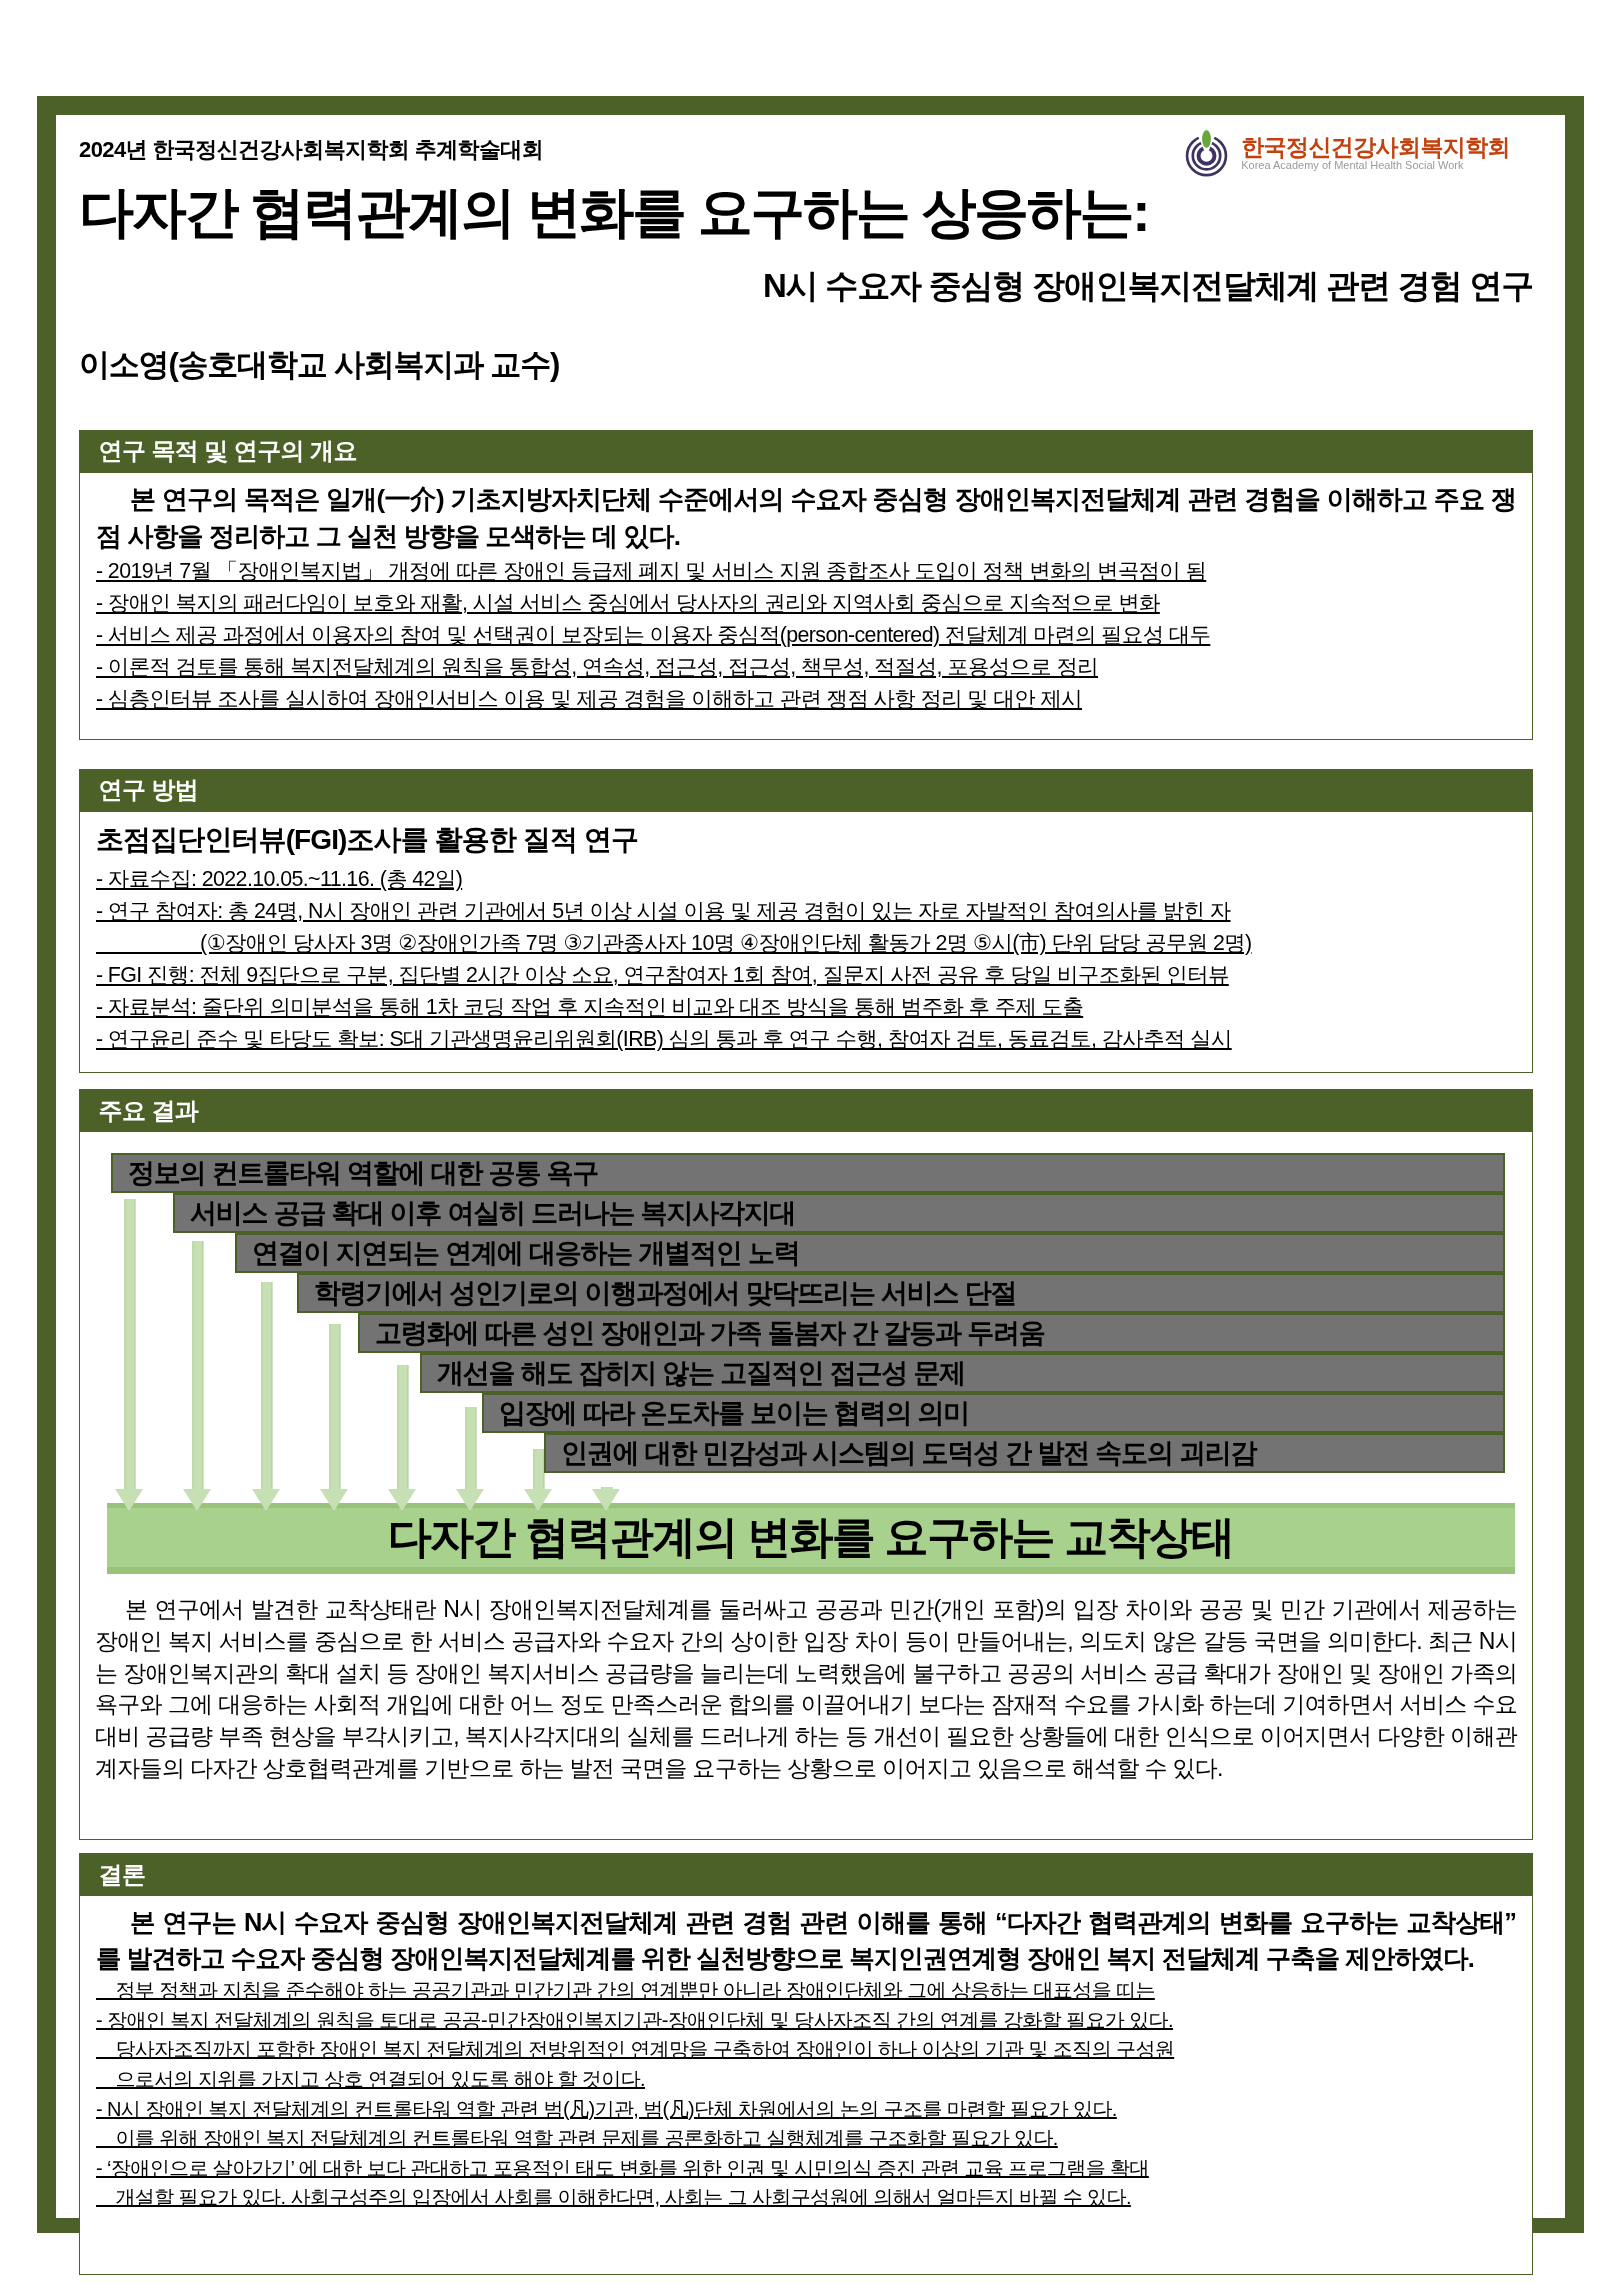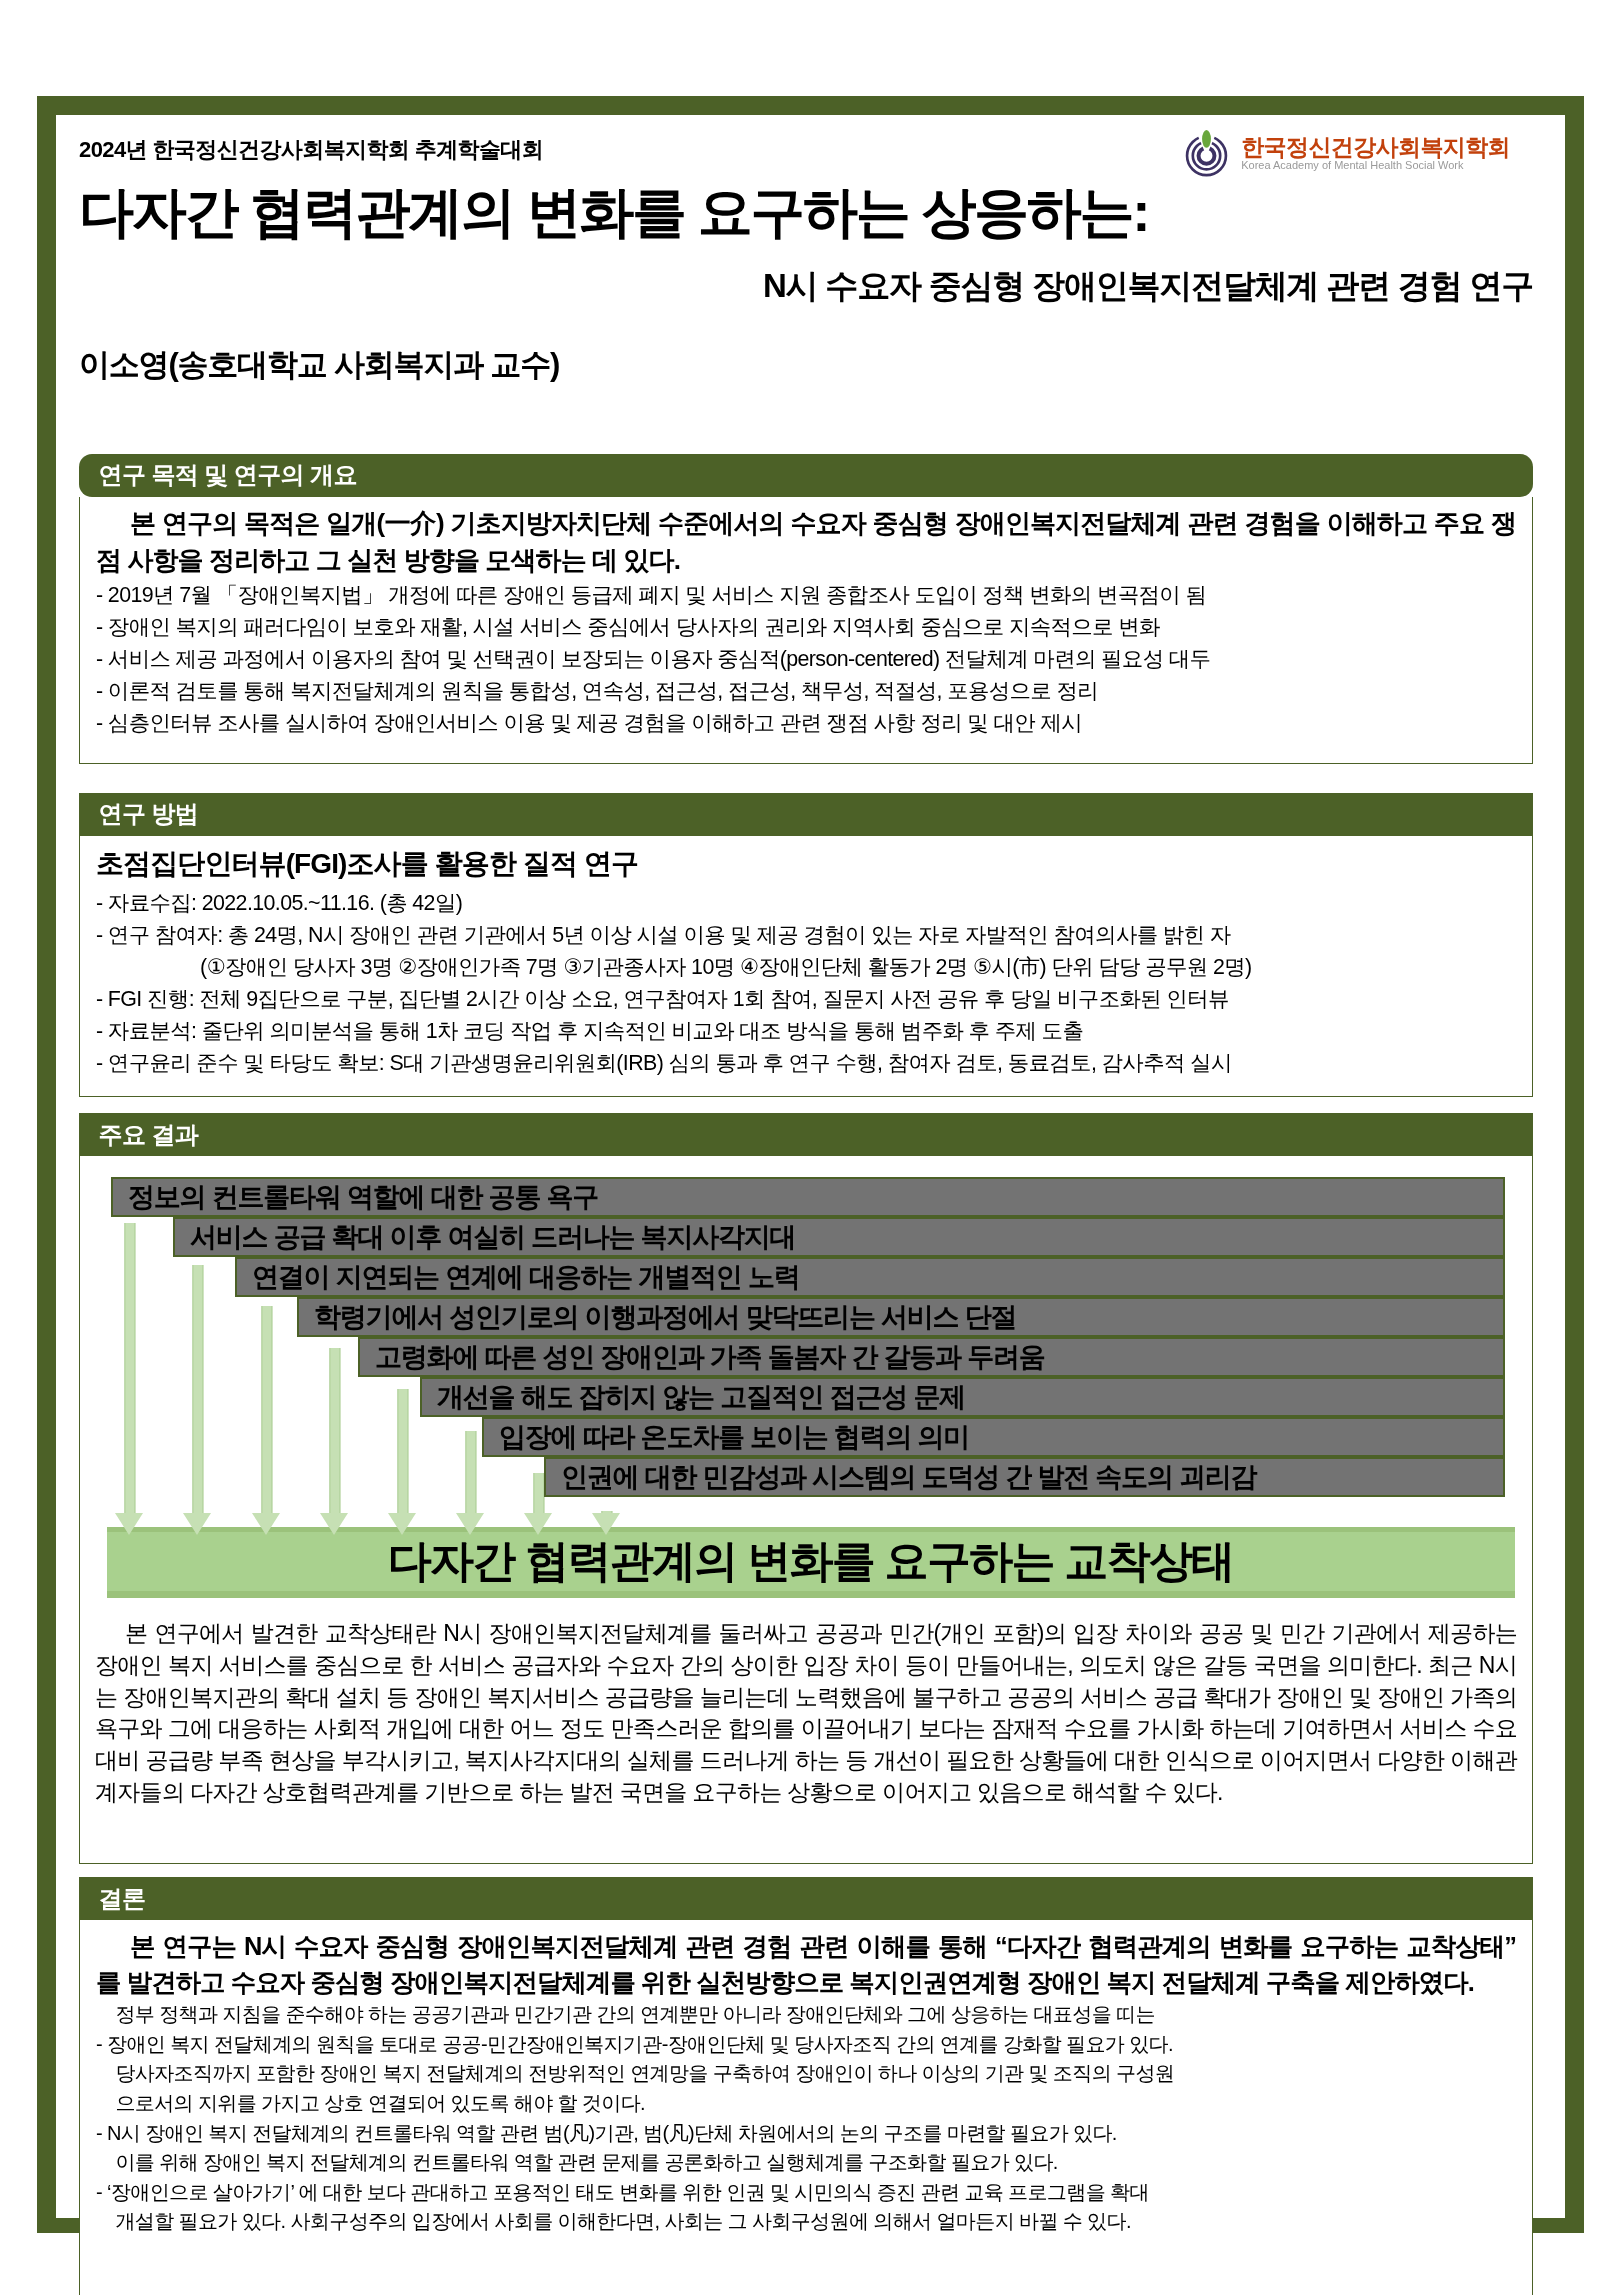--- a/index.html
+++ b/index.html
@@ -23,31 +23,31 @@
   
   .main-title{font-size:55px;font-weight:900;letter-spacing:-2.3px;line-height:1.05;margin-top:4.6px;}
   .sub-title{font-size:33px;font-weight:800;letter-spacing:-1.2px;margin-top:22px;text-align:right;}
   .author{font-size:31px;font-weight:800;letter-spacing:-1.2px;margin-top:35px;}
 
   
   .bar{
     background:#4c6127;color:#fff;height:43px;display:flex;align-items:center;
     padding-left:19.6px;font-size:24px;font-weight:700;letter-spacing:-0.6px;
   }
-  .bar.m-purpose{margin-top:68px;border-radius:13px;}
+  .bar.m-purpose{margin-top:44px;}
   .bar.m-method{margin-top:29px;}
   .bar.m-results{margin-top:16px;}
   .bar.m-conclusion{margin-top:12.7px;}
   .sect-body{
     border:1.7px solid #4c6127;border-top:none;background:#fff;overflow:hidden;
   }
   .pad{padding:8px 16px 5.8px 16px;}
   .lead{font-size:26px;font-weight:800;letter-spacing:-0.9px;line-height:1.42;text-align:justify;text-indent:34px;}
   .lead.nolndent{text-indent:0;}
-  .lines div{font-size:21.4px;letter-spacing:-0.6px;line-height:1.5;}
+  .lines div{font-size:21.4px;letter-spacing:-0.6px;line-height:1.5;text-decoration:underline;}
   #purpose-body{height:252px;}
   #method-body{height:247px;}
   #method-body .lead{font-size:28px;margin-bottom:3.5px;}
   #results-body{height:707px;position:relative;}
   #conclusion-body{height:364px;}
   #conclusion-body .lines div{font-size:20px;line-height:1.48;}
   #conclusion-body .lead{font-size:25.4px;}
 
   
   .cascade{margin-top:21px;}

